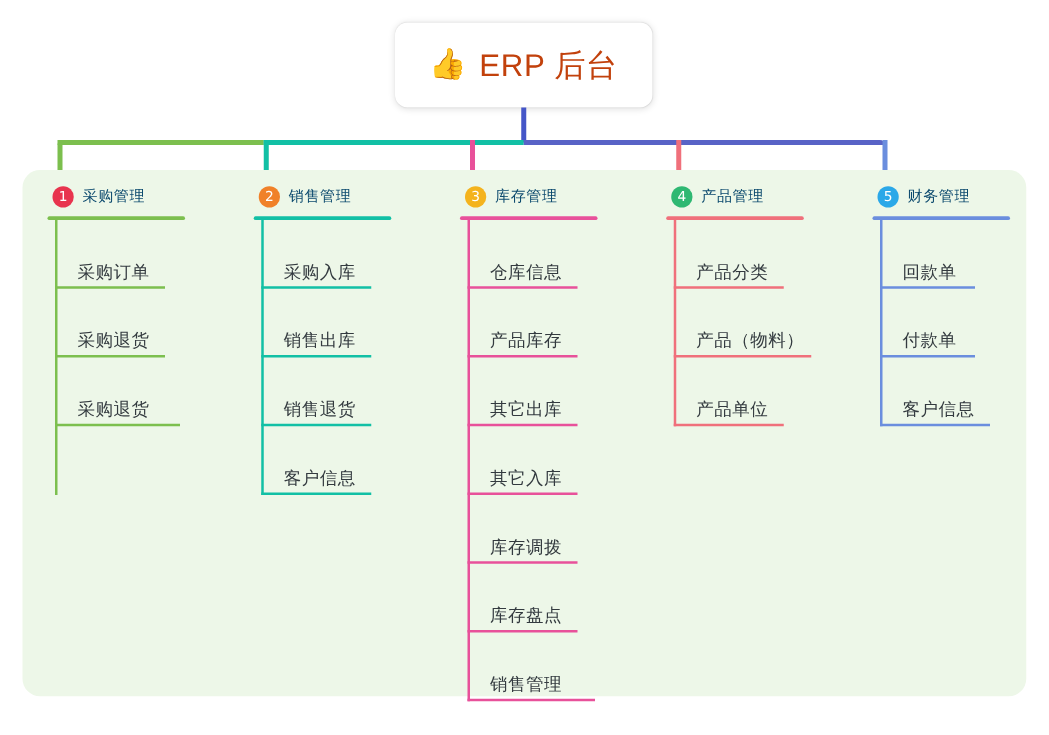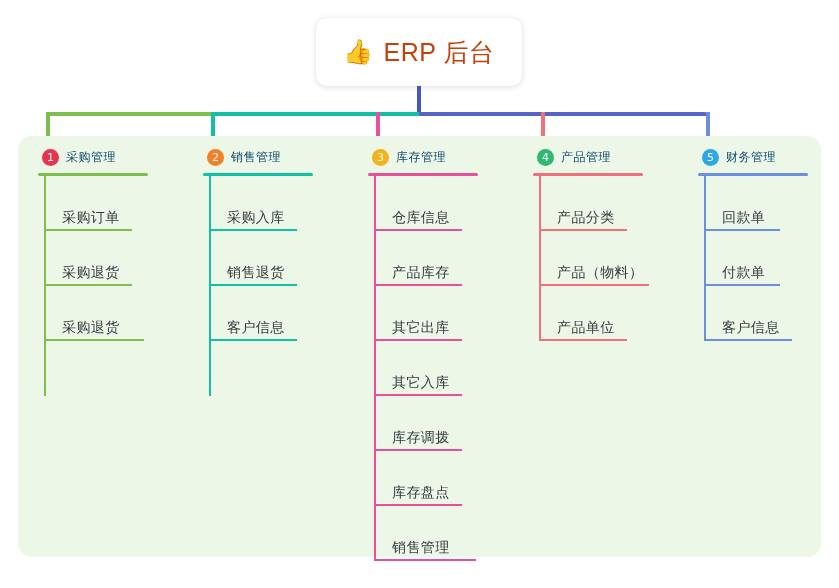--- a/index.html
+++ b/index.html
@@ -203,20 +203,24 @@
         <span class="col-title">销售管理</span>
       </div>
       <div class="col-rule" style="width: 110px; background: rgb(18, 192, 165);"></div>
       <div class="col-body">
         <div class="spine" style="background: rgb(18, 192, 165); height: 220px;"></div>
         <div class="leaf">
           <span class="leaf-text">采购入库</span>
           <div class="leaf-rule" style="width: 88px; background: rgb(18, 192, 165);"></div>
         </div>
         <div class="leaf">
+          <span class="leaf-text">销售出库</span>
+          <div class="leaf-rule" style="width: 88px; background: rgb(18, 192, 165);"></div>
+        </div>
+        <div class="leaf">
           <span class="leaf-text">销售退货</span>
           <div class="leaf-rule" style="width: 88px; background: rgb(18, 192, 165);"></div>
         </div>
         <div class="leaf">
           <span class="leaf-text">客户信息</span>
           <div class="leaf-rule" style="width: 88px; background: rgb(18, 192, 165);"></div>
         </div>
       </div>
     </div>
     <div class="column" style="left: 368px;">

